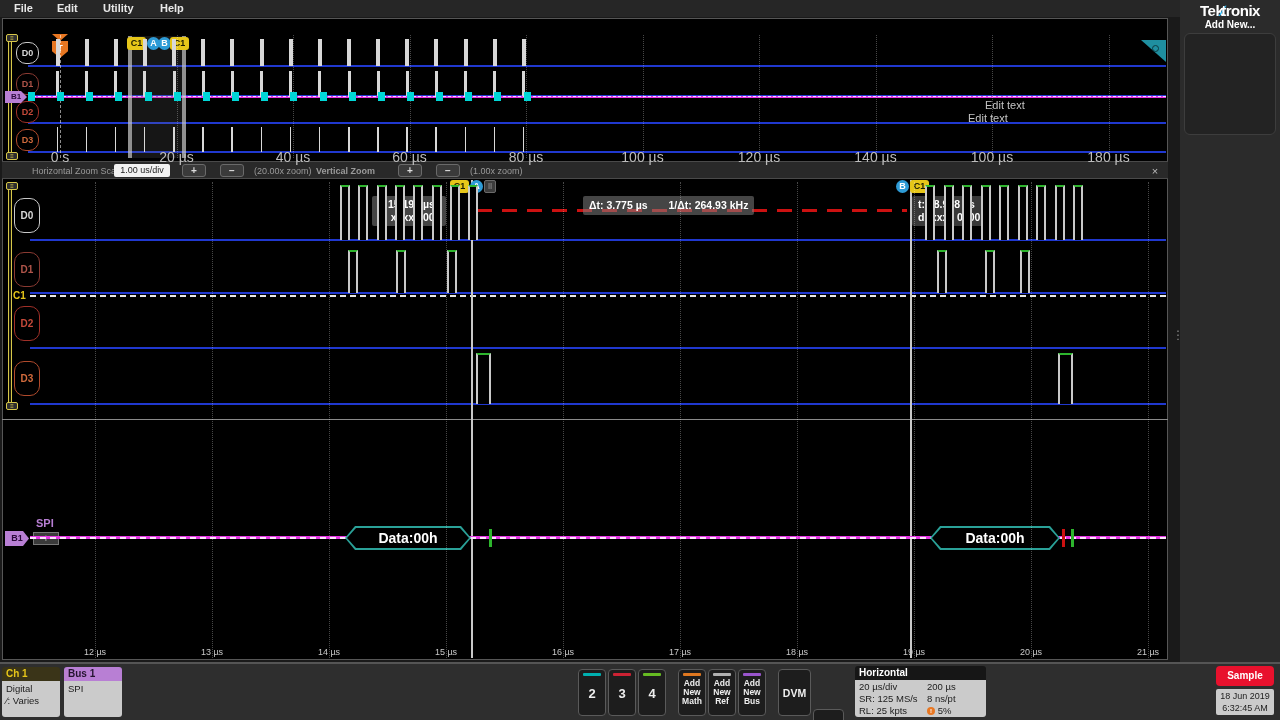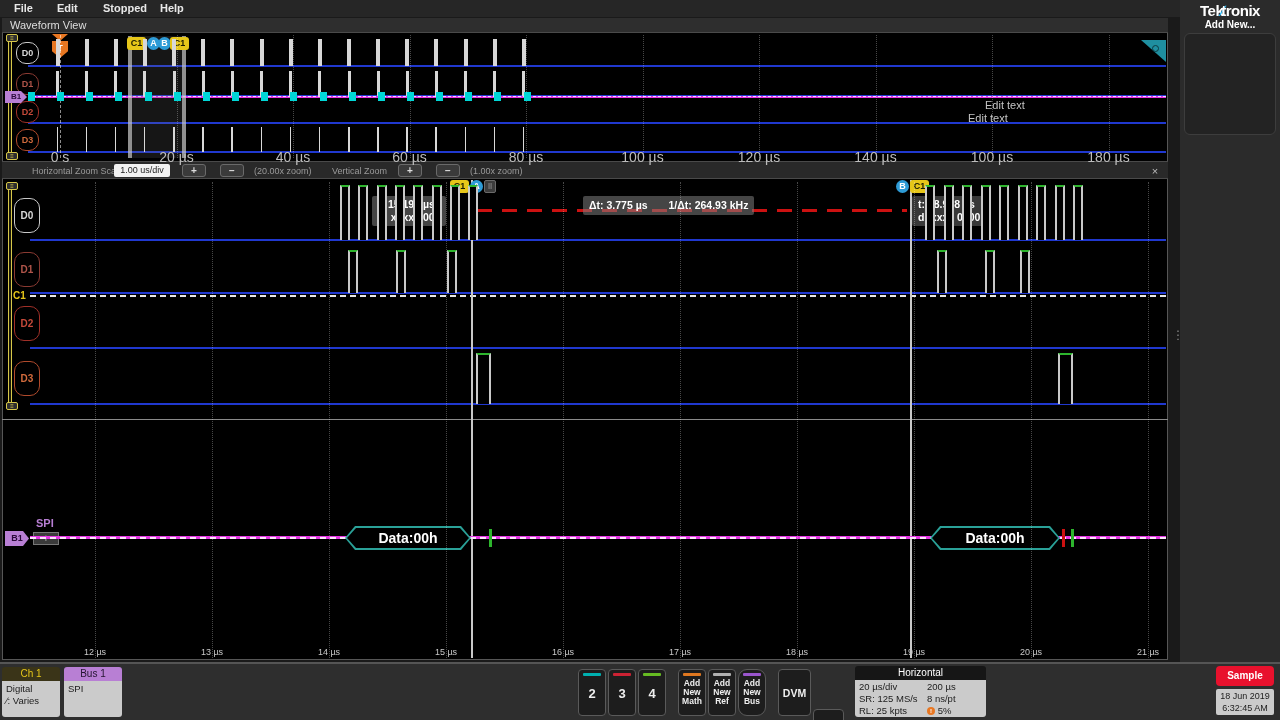--- a/index.html
+++ b/index.html
@@ -95,21 +95,21 @@
   #logo .slash { color:#29b6f6; font-weight:700; margin:0 -2px; }
   #addnew { position:absolute; top:19px; width:100px; text-align:center; color:#fff; font-size:10px; font-weight:700; }
   #addnew-panel { position:absolute; top:33px; left:4px; width:92px; height:102px; background:#232323;
                   border:1px solid #3d3d3d; border-radius:6px; }
   #grip-dots { position:absolute; left:1172px; top:332px; color:#8a8a8a; font-size:12px; line-height:6px; }
 
   
   #bottombar { position:absolute; top:662px; left:0; width:1280px; height:58px; background:#2e2e2e;
                border-top:2px solid #555; }
   .panel { position:absolute; border-radius:3px; overflow:hidden; }
-  .panel .hd { height:14px; font-size:10px; font-weight:400; padding:1px 4px 0; color:#fff; background:#161616;text-align:center; }
+  .panel .hd { height:14px; font-size:10px; font-weight:700; padding:1px 4px 0; color:#fff; background:#161616; }
   .panel .bd { background:#cbcbcb; color:#1c1c1c; font-size:9.5px; }
   .chbtn { position:absolute; width:28px; height:47px; background:#1d1d1d; border:1px solid #5a5a5a;
            border-radius:4px; color:#eee; text-align:center; }
   .chbtn .stripe { position:absolute; top:3px; left:4px; right:4px; height:3px; border-radius:1px; }
   .chbtn .num { margin-top:16px; font-size:13px; font-weight:700; }
   .chbtn .multi { margin-top:9px; font-size:8.5px; font-weight:700; line-height:9px; }
   .chbtn .single { margin-top:17px; font-size:10.5px; font-weight:700; }
   #stopped { position:absolute; left:1216px; top:666px; width:58px; height:20px; background:#e8112d;
              border-radius:4px; color:#fff; font-size:10px; font-weight:700; text-align:center; line-height:20px; }
   #datebox { position:absolute; left:1216px; top:689px; width:58px; height:26px; background:#cbcbcb;
@@ -118,28 +118,25 @@
               color:#fff; font-size:6px; font-weight:700; text-align:center; line-height:8px; vertical-align:1px; }
 </style>
 </head>
 <body>
 
 <div id="app">
 
   <div id="menubar">
     <span class="menu-item" style="left:14px">File</span>
     <span class="menu-item" style="left:57px">Edit</span>
-    <span class="menu-item" style="left:103px">Stopped</span>
+    <span class="menu-item" style="left:103px">Utility</span>
     <span class="menu-item" style="left:160px">Help</span>
   </div>
 
   <div id="wfwin"></div>
-  <div id="wfheader">
-    <span>Waveform View</span>
-  </div>
 
   <div id="ov-layer" class="abs" style="left:0;top:0;width:1280px;height:720px;pointer-events:none;">
 
     <div class="baseline" style="left:28px;top:65px;width:1138px;"></div>
     <div class="baseline" style="left:28px;top:95px;width:1138px;"></div>
     <div class="baseline" style="left:28px;top:122px;width:1138px;"></div>
     <div class="baseline" style="left:28px;top:151px;width:1138px;"></div>
 
     <div class="busline" style="left:28px;top:96px;width:1138px;height:2px;"></div>
     <div class="busdash" style="left:28px;top:96px;width:1138px;border-top:1px dashed rgba(255,255,255,0.8);"></div>
@@ -169,21 +166,21 @@
     <div class="abs" style="left:1141px;top:40px;width:25px;height:22px;background:#1f8fa0;clip-path:polygon(0 0,100% 0,100% 100%);"></div>
     <div class="abs" style="left:1152px;top:45px;width:7px;height:7px;border:1.5px solid #0c3b42;border-radius:50%;"></div>
   </div>
 
   <div id="zoombar">
     <span class="zb-label" style="left:30px;">Horizontal Zoom Scale</span>
     <span class="zb-input" style="left:112px;">1.00 us/div</span>
     <span class="zb-btn" style="left:180px;">+</span>
     <span class="zb-btn" style="left:218px;">−</span>
     <span class="zb-label" style="left:252px;">(20.00x zoom)</span>
-    <span class="zb-label" style="left:330px;">Vertical Zoom</span>
+    <span class="zb-label" style="left:314px;font-weight:bold;">Vertical Zoom</span>
     <span class="zb-btn" style="left:396px;">+</span>
     <span class="zb-btn" style="left:434px;">−</span>
     <span class="zb-label" style="left:468px;">(1.00x zoom)</span>
     <span id="zb-close">×</span>
   </div>
 
   <div id="mz-layer" class="abs" style="left:0;top:0;width:1280px;height:720px;pointer-events:none;">
 
     <div class="baseline" style="left:30px;top:239px;width:1136px;"></div>
     <div class="baseline" style="left:30px;top:292px;width:1136px;"></div>
@@ -283,21 +280,21 @@
     </div>
 
     <div class="chbtn" style="left:678px;top:5px;">
       <div class="stripe" style="background:#e07820;"></div>
       <div class="multi">Add New Math</div>
     </div>
     <div class="chbtn" style="left:708px;top:5px;">
       <div class="stripe" style="background:#b0b0b0;"></div>
       <div class="multi">Add New Ref</div>
     </div>
-    <div class="chbtn" style="left:738px;top:5px;border-radius:9px;">
+    <div class="chbtn" style="left:738px;top:5px;">
       <div class="stripe" style="background:#9955cc;"></div>
       <div class="multi">Add New Bus</div>
     </div>
     <div class="chbtn" style="left:778px;top:5px;width:33px;">
       <div class="single">DVM</div>
     </div>
     <div class="chbtn" style="left:813px;top:5px;width:31px;margin-top:40px;">
       <div class="single">AFG</div>
     </div>
 

